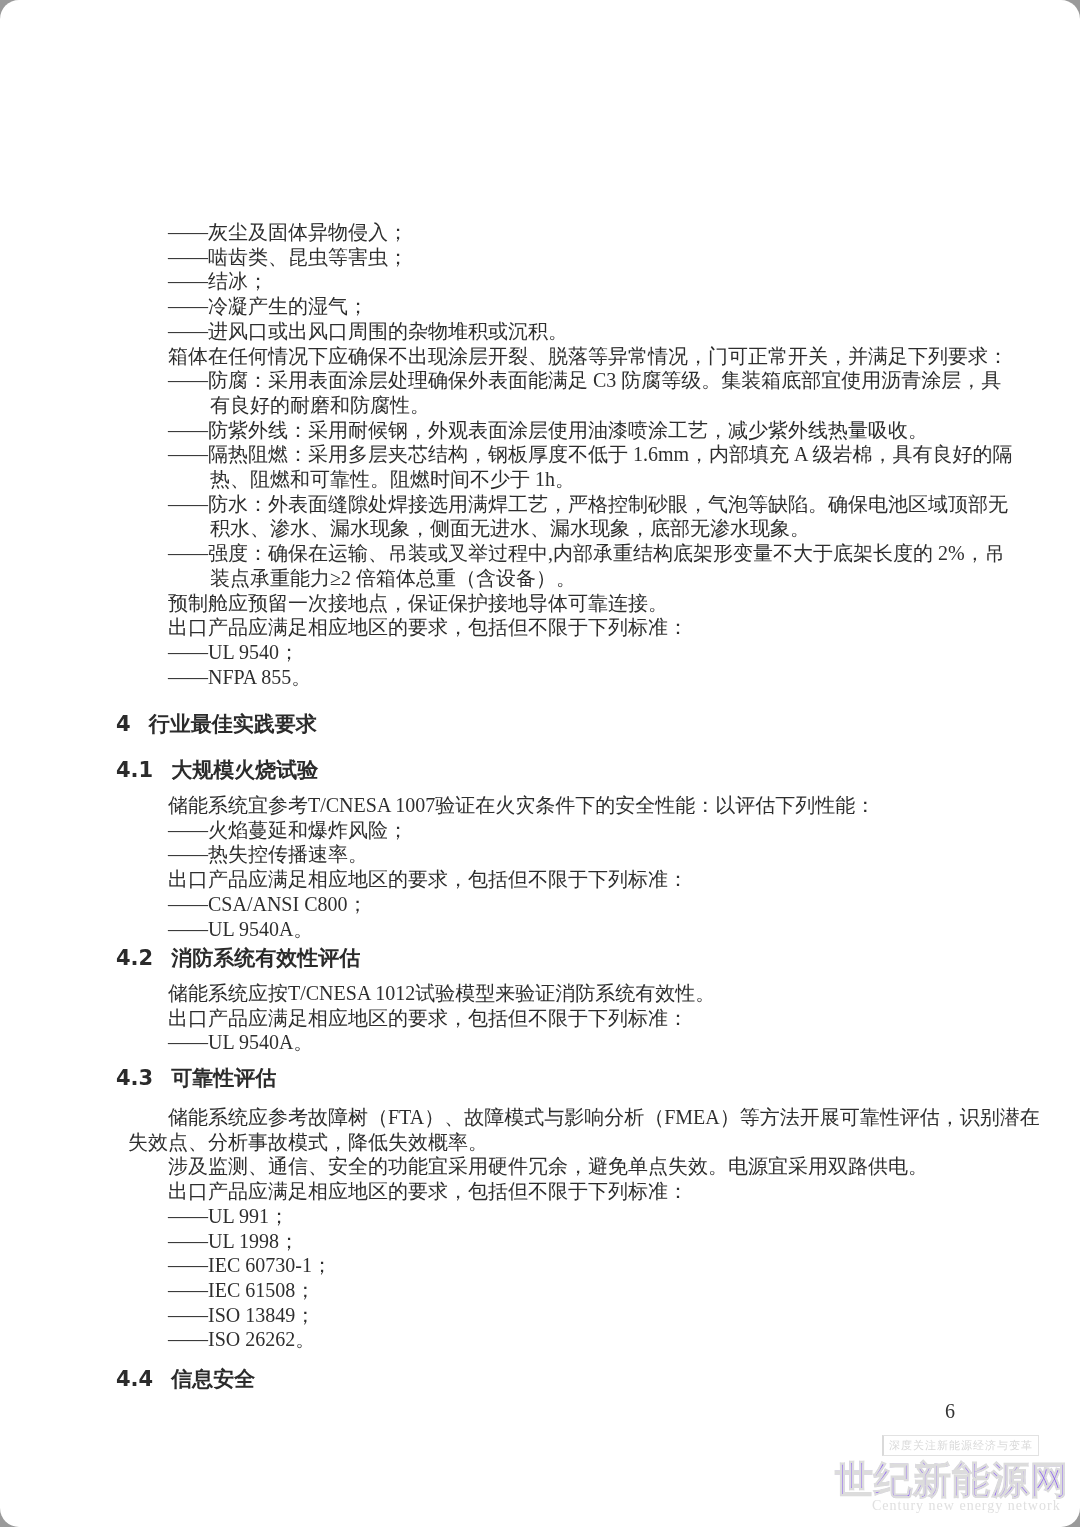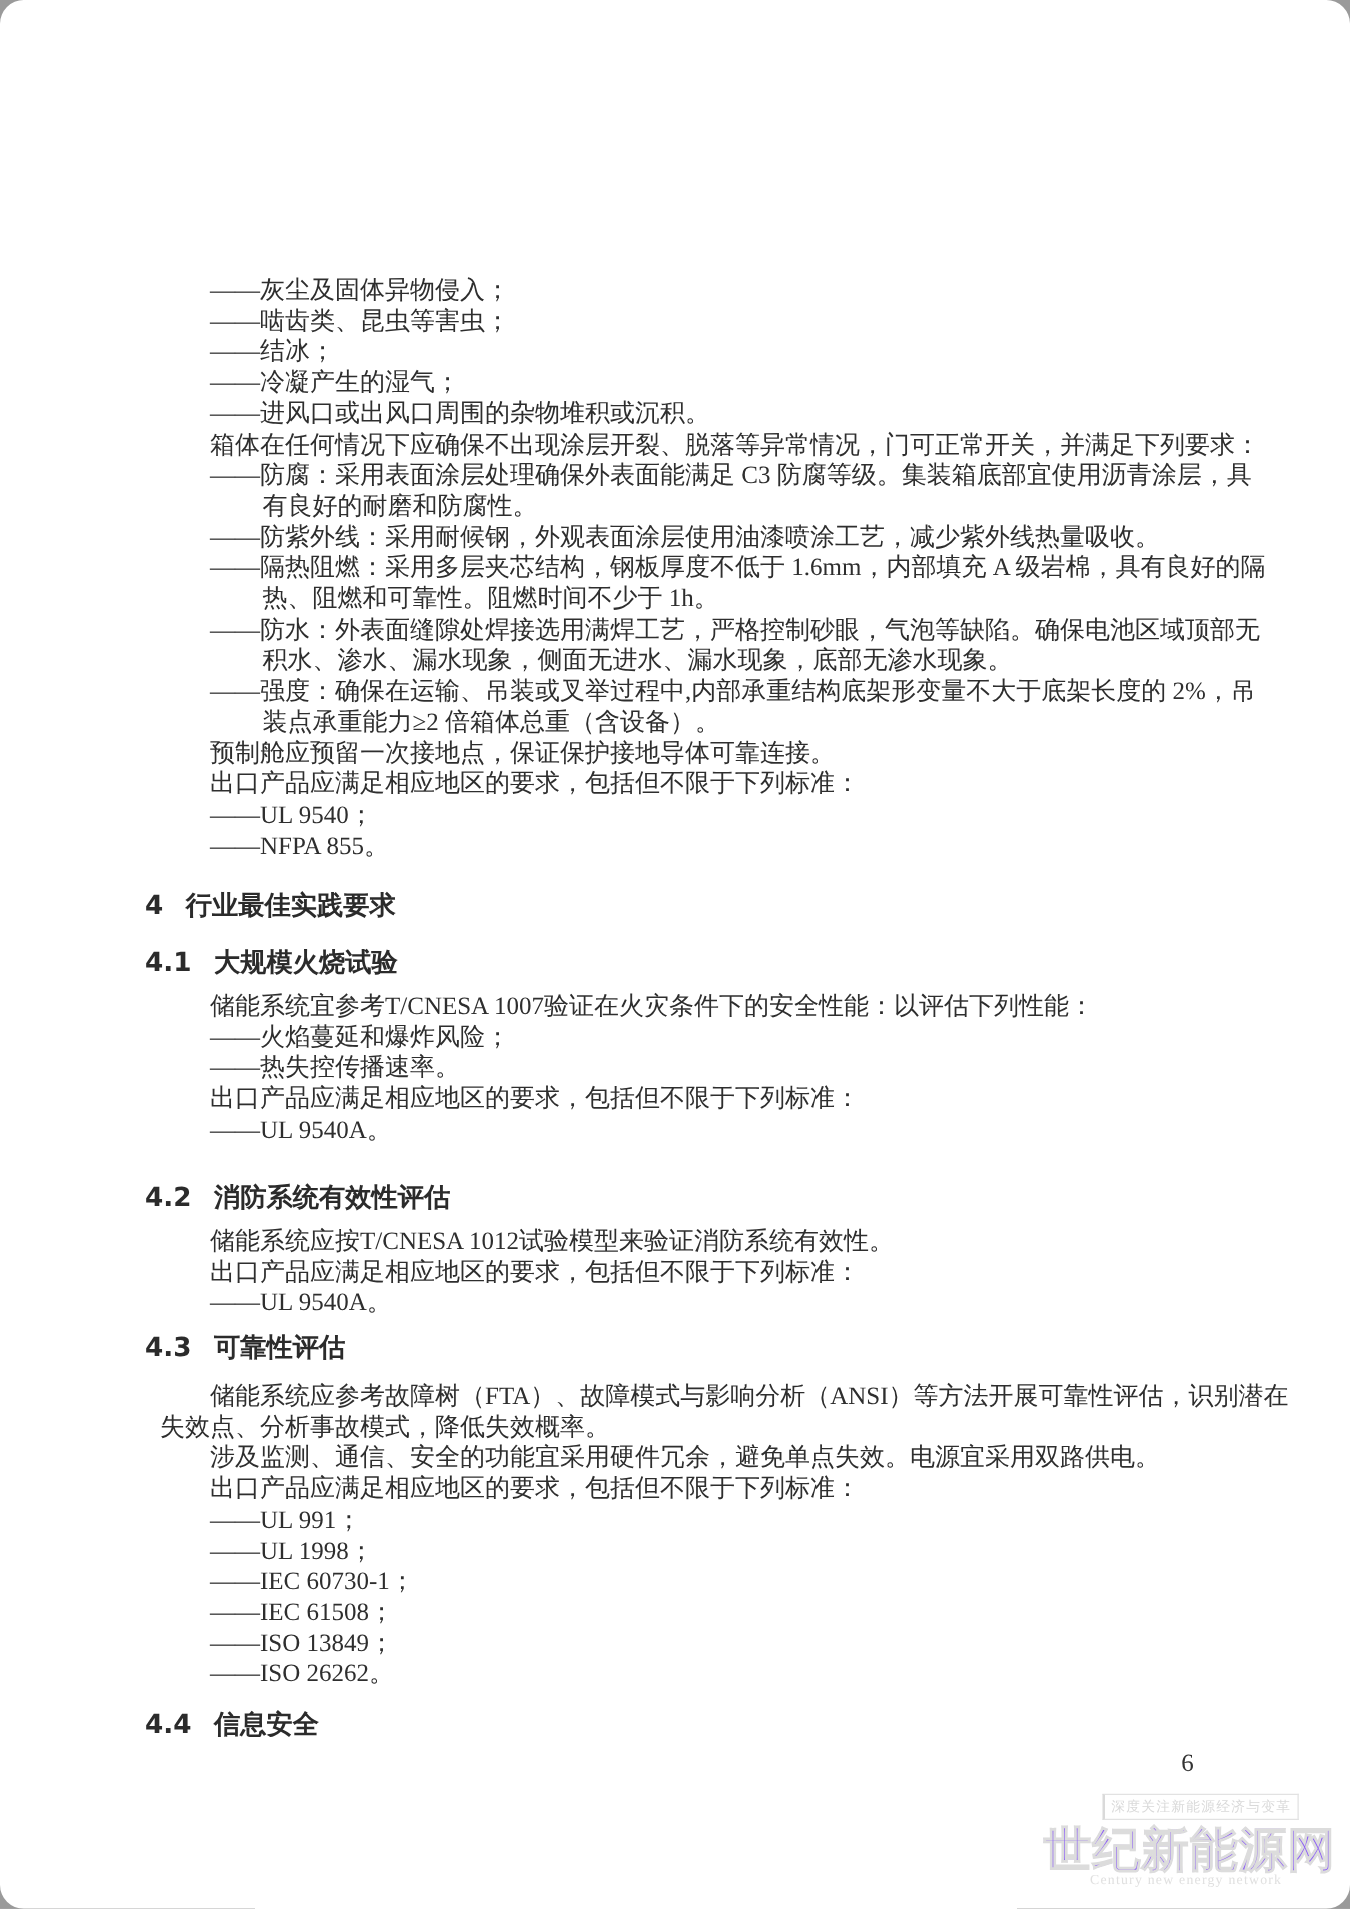--- a/index.html
+++ b/index.html
@@ -76,21 +76,21 @@
     font-weight:bold;
     font-size:38px;
     letter-spacing:1px;
     color:#8b5cf6;
     -webkit-text-stroke:1px #dcdcdc;
     white-space:nowrap;
   }
   .wm-en{
     position:absolute;
     top:63px;left:37px;
-    font-size:11px;
+    font-size:14px;
     letter-spacing:1px;
     color:#e0e0e0;
     font-family:"Liberation Serif","DejaVu Serif",serif;
     white-space:nowrap;
   }
 </style>
 </head>
 <body>
 
 <div class="page">
@@ -123,39 +123,40 @@
 
   <div class="heading" id="heading-41">
     <span class="h-num">4.1</span><span class="h-title">大规模火烧试验</span>
   </div>
 
   <div class="textblock" id="block-41">
       <div class="line ind-2">储能系统宜参考T/CNESA 1007验证在火灾条件下的安全性能：以评估下列性能：</div>
       <div class="line ind-2">——火焰蔓延和爆炸风险；</div>
       <div class="line ind-2">——热失控传播速率。</div>
       <div class="line ind-2">出口产品应满足相应地区的要求，包括但不限于下列标准：</div>
+      <div class="line ind-2">——CSA/ANSI C800；</div>
       <div class="line ind-2">——UL 9540A。</div>
     </div>
 
   <div class="heading" id="heading-42">
     <span class="h-num">4.2</span><span class="h-title">消防系统有效性评估</span>
   </div>
 
   <div class="textblock" id="block-42">
       <div class="line ind-2">储能系统应按T/CNESA 1012试验模型来验证消防系统有效性。</div>
       <div class="line ind-2">出口产品应满足相应地区的要求，包括但不限于下列标准：</div>
       <div class="line ind-2">——UL 9540A。</div>
     </div>
 
   <div class="heading" id="heading-43">
     <span class="h-num">4.3</span><span class="h-title">可靠性评估</span>
   </div>
 
   <div class="textblock" id="block-43">
-      <div class="line ind-2">储能系统应参考故障树（FTA）、故障模式与影响分析（ANSI）等方法开展可靠性评估，识别潜在</div>
+      <div class="line ind-2">储能系统应参考故障树（FTA）、故障模式与影响分析（FMEA）等方法开展可靠性评估，识别潜在</div>
       <div class="line ind-0">失效点、分析事故模式，降低失效概率。</div>
       <div class="line ind-2">涉及监测、通信、安全的功能宜采用硬件冗余，避免单点失效。电源宜采用双路供电。</div>
       <div class="line ind-2">出口产品应满足相应地区的要求，包括但不限于下列标准：</div>
       <div class="line ind-2">——UL 991；</div>
       <div class="line ind-2">——UL 1998；</div>
       <div class="line ind-2">——IEC 60730-1；</div>
       <div class="line ind-2">——IEC 61508；</div>
       <div class="line ind-2">——ISO 13849；</div>
       <div class="line ind-2">——ISO 26262。</div>
     </div>

